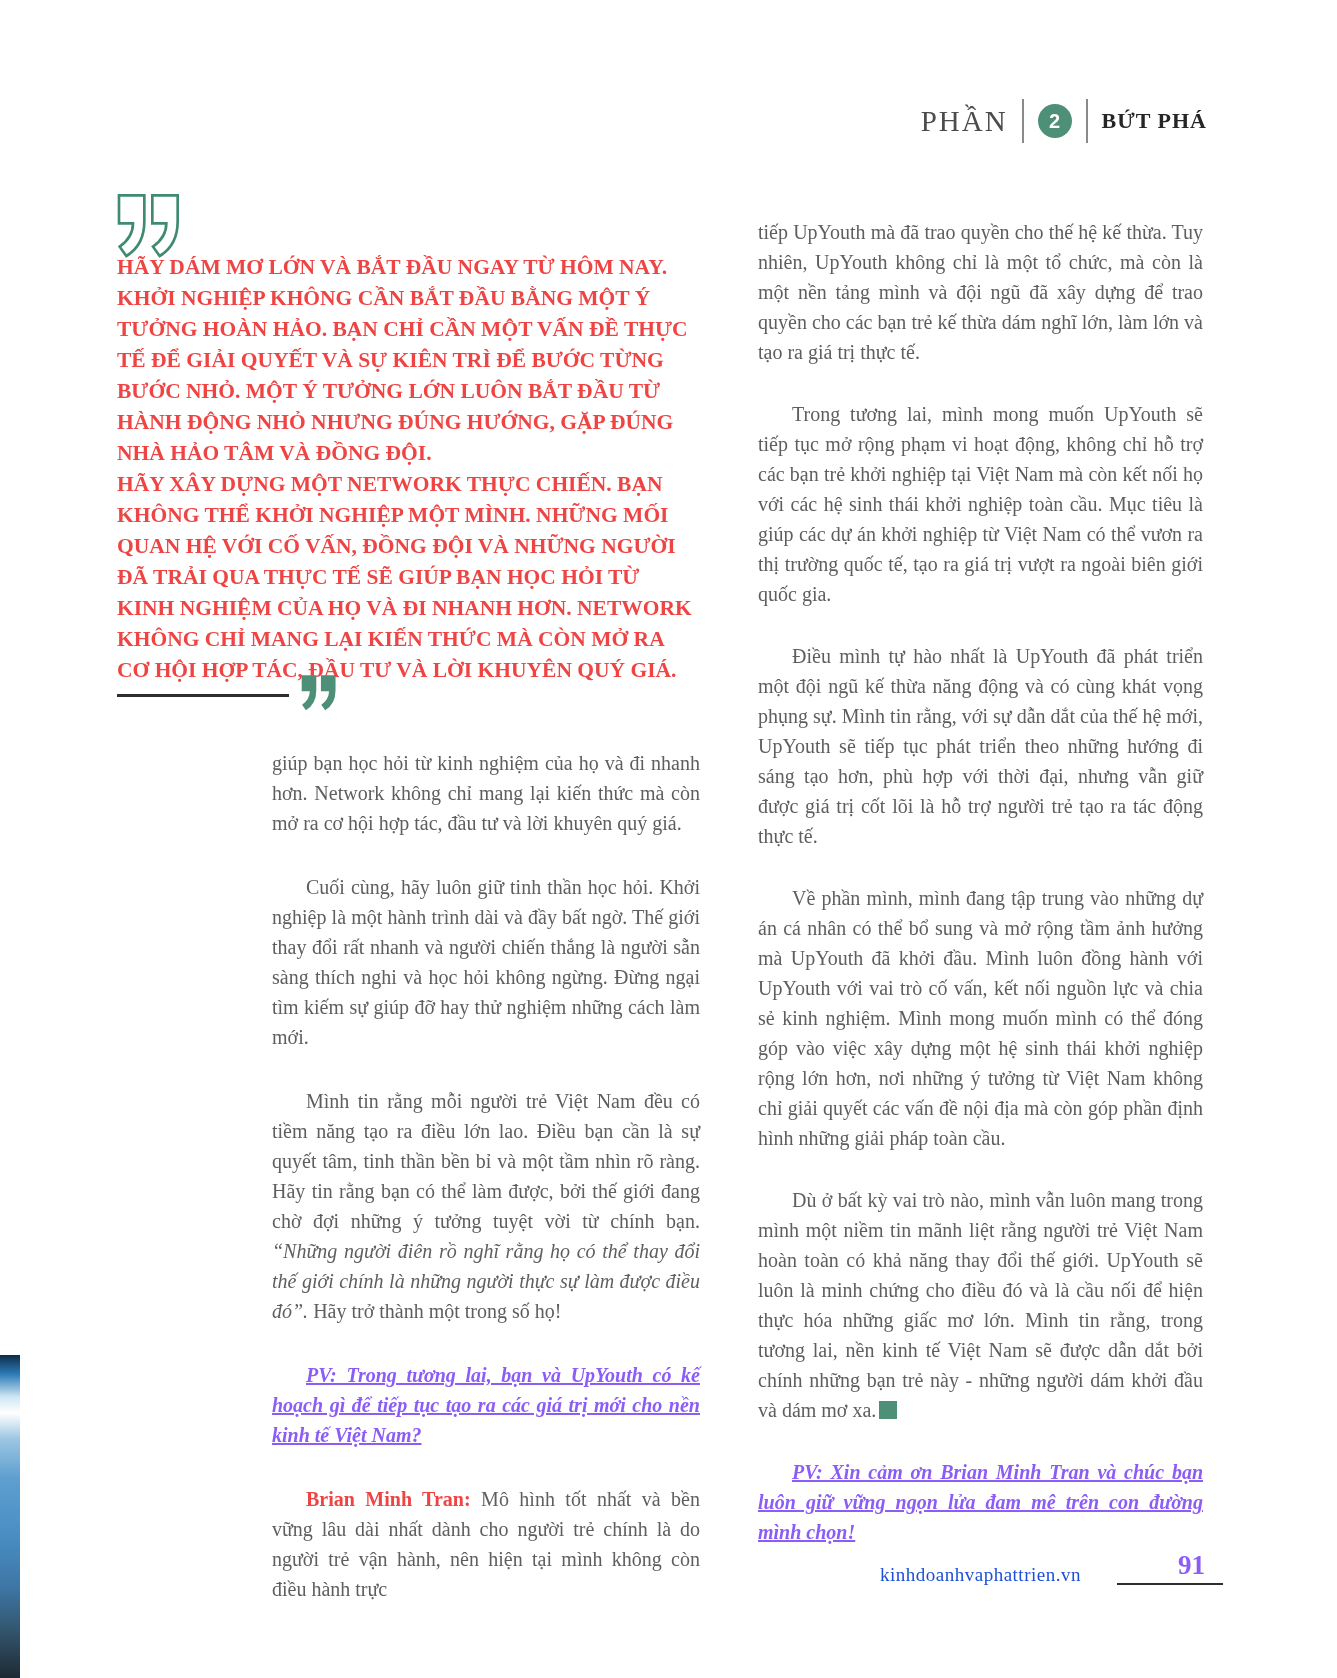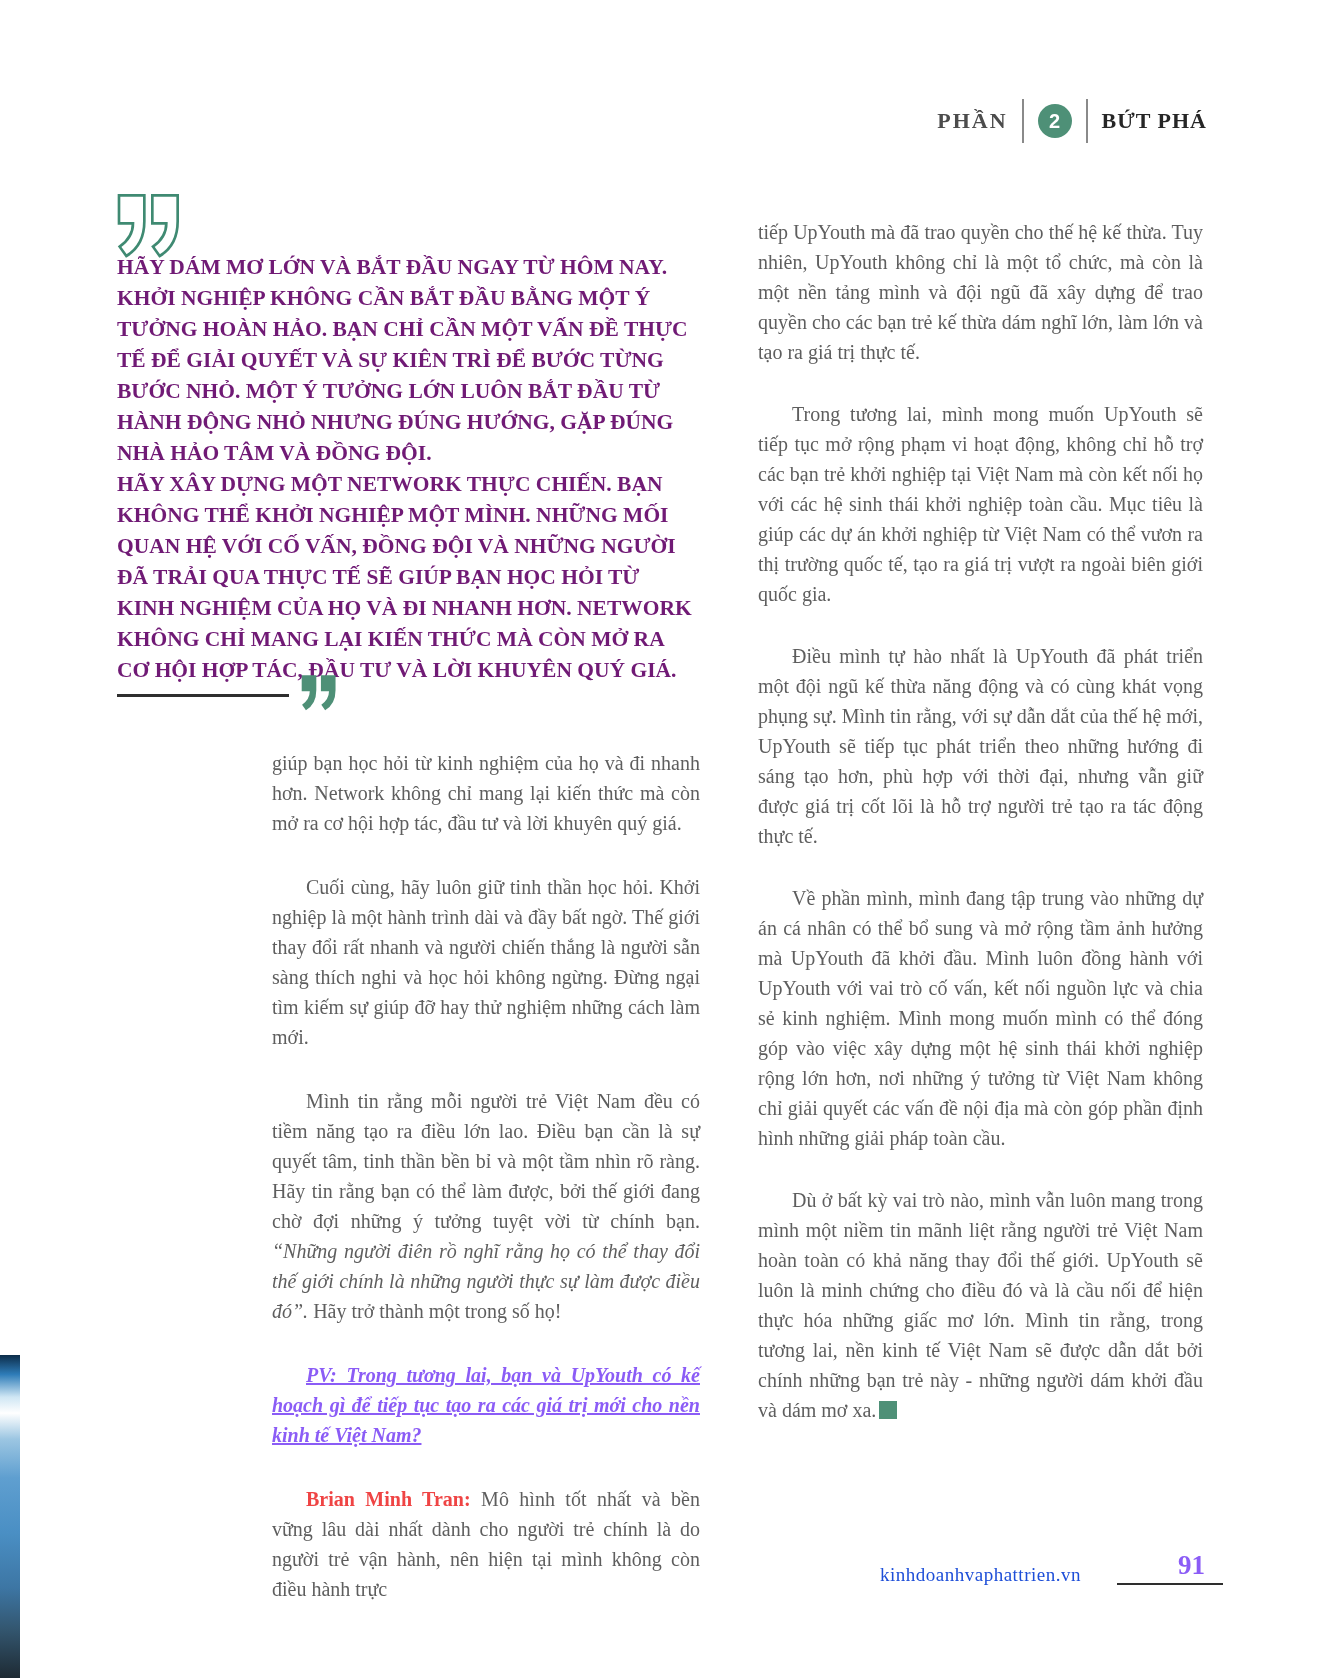--- a/index.html
+++ b/index.html
@@ -6,40 +6,40 @@
   body{
     width:1337px;height:1678px;position:relative;background:#ffffff;
     font-family:"Liberation Serif", serif;overflow:hidden;
   }
   
   .page-header{
     position:absolute;top:96px;right:130px;height:50px;
     display:flex;align-items:center;gap:14px;
   }
   .section-label{
-    font-family:"Liberation Serif", serif;font-size:22px;color:#4c4c4c;
-    letter-spacing:2px;font-weight:700;
+    font-family:"Liberation Serif", serif;font-size:29px;color:#4c4c4c;
+    letter-spacing:2px;font-weight:400;
   }
   .header-divider{width:2px;height:44px;background:#8a8a8a;}
   .section-number-badge{
     width:34px;height:34px;border-radius:50%;background:#4e9077;
     display:flex;align-items:center;justify-content:center;
     color:#ffffff;font-weight:bold;font-size:20px;
     font-family:"Liberation Sans", sans-serif;
   }
   .section-title{
     font-family:"Liberation Serif", serif;font-size:22px;font-weight:bold;
     color:#262626;letter-spacing:1px;
   }
   
   .open-quote-icon{position:absolute;left:117px;top:193px;}
   .pull-quote{
     position:absolute;left:117px;top:252px;width:578px;
     font-family:"Liberation Serif", serif;font-weight:bold;
-    font-size:21.5px;line-height:31px;color:#701a75;
+    font-size:21.5px;line-height:31px;color:#ef4444;
     text-transform:uppercase;text-align:left;
   }
   .pull-quote .pq-seg{display:block;}
   .quote-endline{
     position:absolute;left:117px;top:694px;width:172px;height:3px;background:#2e2e2e;
   }
   .close-quote-icon{position:absolute;left:300px;top:674px;}
   
   .col{
     position:absolute;
@@ -118,20 +118,21 @@
   <p class="indent pv">PV: Trong tương lai, bạn và UpYouth có kế hoạch gì để tiếp tục tạo ra các giá trị mới cho nền kinh tế Việt Nam?</p>
   <p class="indent"><span class="answer-lead">Brian Minh Tran:</span><span> Mô hình tốt nhất và bền vững lâu dài nhất dành cho người trẻ chính là do người trẻ vận hành, nên hiện tại mình không còn điều hành trực</span></p>
 </div>
 
 <div class="col col-right">
   <p>tiếp UpYouth mà đã trao quyền cho thế hệ kế thừa. Tuy nhiên, UpYouth không chỉ là một tổ chức, mà còn là một nền tảng mình và đội ngũ đã xây dựng để trao quyền cho các bạn trẻ kế thừa dám nghĩ lớn, làm lớn và tạo ra giá trị thực tế.</p>
   <p class="indent">Trong tương lai, mình mong muốn UpYouth sẽ tiếp tục mở rộng phạm vi hoạt động, không chỉ hỗ trợ các bạn trẻ khởi nghiệp tại Việt Nam mà còn kết nối họ với các hệ sinh thái khởi nghiệp toàn cầu. Mục tiêu là giúp các dự án khởi nghiệp từ Việt Nam có thể vươn ra thị trường quốc tế, tạo ra giá trị vượt ra ngoài biên giới quốc gia.</p>
   <p class="indent">Điều mình tự hào nhất là UpYouth đã phát triển một đội ngũ kế thừa năng động và có cùng khát vọng phụng sự. Mình tin rằng, với sự dẫn dắt của thế hệ mới, UpYouth sẽ tiếp tục phát triển theo những hướng đi sáng tạo hơn, phù hợp với thời đại, nhưng vẫn giữ được giá trị cốt lõi là hỗ trợ người trẻ tạo ra tác động thực tế.</p>
   <p class="indent">Về phần mình, mình đang tập trung vào những dự án cá nhân có thể bổ sung và mở rộng tầm ảnh hưởng mà UpYouth đã khởi đầu. Mình luôn đồng hành với UpYouth với vai trò cố vấn, kết nối nguồn lực và chia sẻ kinh nghiệm. Mình mong muốn mình có thể đóng góp vào việc xây dựng một hệ sinh thái khởi nghiệp rộng lớn hơn, nơi những ý tưởng từ Việt Nam không chỉ giải quyết các vấn đề nội địa mà còn góp phần định hình những giải pháp toàn cầu.</p>
   <p class="indent"><span>Dù ở bất kỳ vai trò nào, mình vẫn luôn mang trong mình một niềm tin mãnh liệt rằng người trẻ Việt Nam hoàn toàn có khả năng thay đổi thế giới. UpYouth sẽ luôn là minh chứng cho điều đó và là cầu nối để hiện thực hóa những giấc mơ lớn. Mình tin rằng, trong tương lai, nền kinh tế Việt Nam sẽ được dẫn dắt bởi chính những bạn trẻ này - những người dám khởi đầu và dám mơ xa.</span><span class="end-mark"></span></p>
+  <p class="indent pv">PV: Xin cảm ơn Brian Minh Tran và chúc bạn luôn giữ vững ngọn lửa đam mê trên con đường mình chọn!</p>
 </div>
 
 <div class="page-footer">
   <span class="footer-site">kinhdoanhvaphattrien.vn</span>
   <span class="footer-rule"></span>
   <span class="footer-pagenum">91</span>
 </div>
 
 <div class="edge-photo"></div>
 

